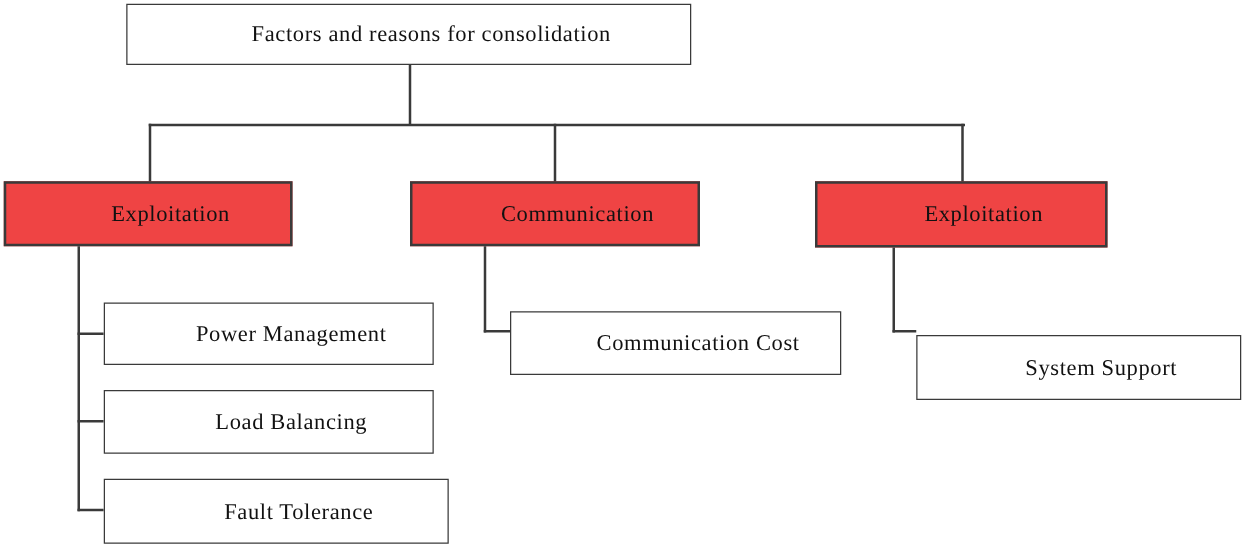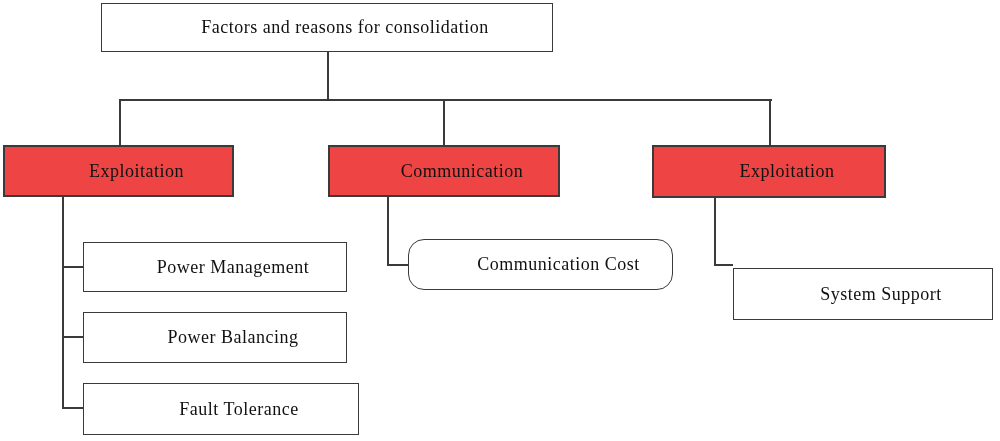--- a/index.html
+++ b/index.html
@@ -67,21 +67,21 @@
   #conn-stub-cc     { left: 387px; top: 264px; width: 21px; }
 
   
   #conn-maint-v     { left: 714px; top: 198px; height: 68px; }
   #conn-stub-ss     { left: 714px; top: 264px; width: 19px; }
 
   
   #leaf-power-management   { left: 83px;  top: 242px; width: 264px; height: 50px; }
   #leaf-load-balancing     { left: 83px;  top: 312px; width: 264px; height: 51px; }
   #leaf-fault-tolerance    { left: 83px;  top: 383px; width: 276px; height: 52px; }
-  #leaf-communication-cost { left: 408px; top: 239px; width: 265px; height: 51px; border-radius: 16px; }
+  #leaf-communication-cost { left: 408px; top: 249px; width: 265px; height: 51px; }
   #leaf-system-support     { left: 733px; top: 240px; width: 260px; height: 52px; margin-top: 28px; }
 </style>
 </head>
 <body>
 
 <div id="canvas">
 
   <div class="node" id="root-node">Factors and reasons for consolidation</div>
 
   <div class="line vline" id="conn-root-v"></div>
@@ -99,18 +99,18 @@
   <div class="line hline" id="conn-stub-lb"></div>
   <div class="line hline" id="conn-stub-ft"></div>
 
   <div class="line vline" id="conn-comm-v"></div>
   <div class="line hline" id="conn-stub-cc"></div>
 
   <div class="line vline" id="conn-maint-v"></div>
   <div class="line hline" id="conn-stub-ss"></div>
 
   <div class="node" id="leaf-power-management">Power Management</div>
-  <div class="node" id="leaf-load-balancing">Power Balancing</div>
+  <div class="node" id="leaf-load-balancing">Load Balancing</div>
   <div class="node" id="leaf-fault-tolerance">Fault Tolerance</div>
   <div class="node" id="leaf-communication-cost">Communication Cost</div>
   <div class="node" id="leaf-system-support">System Support</div>
 
 </div>
 
 </body></html>

